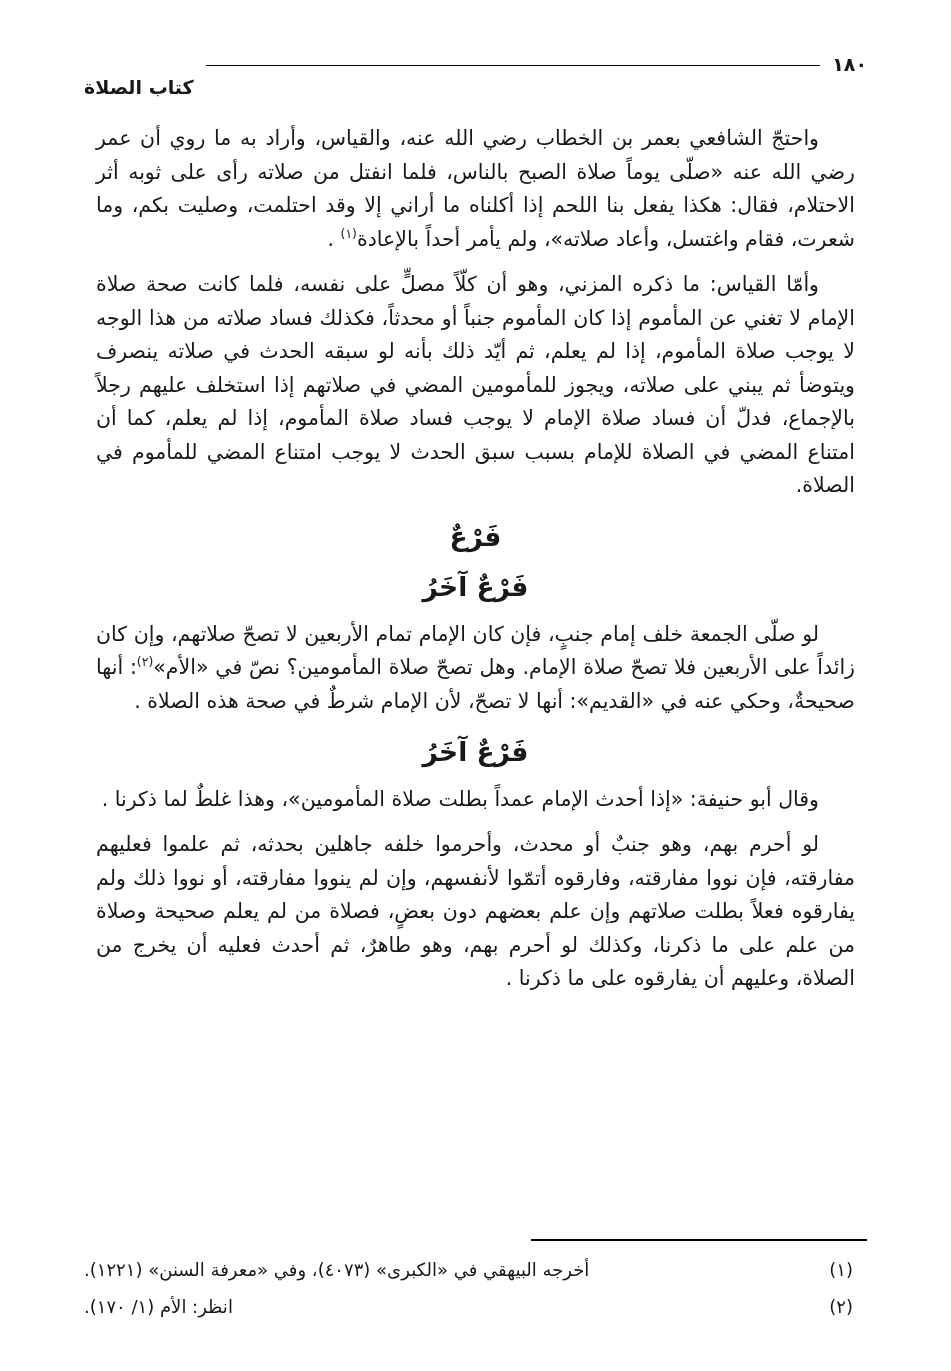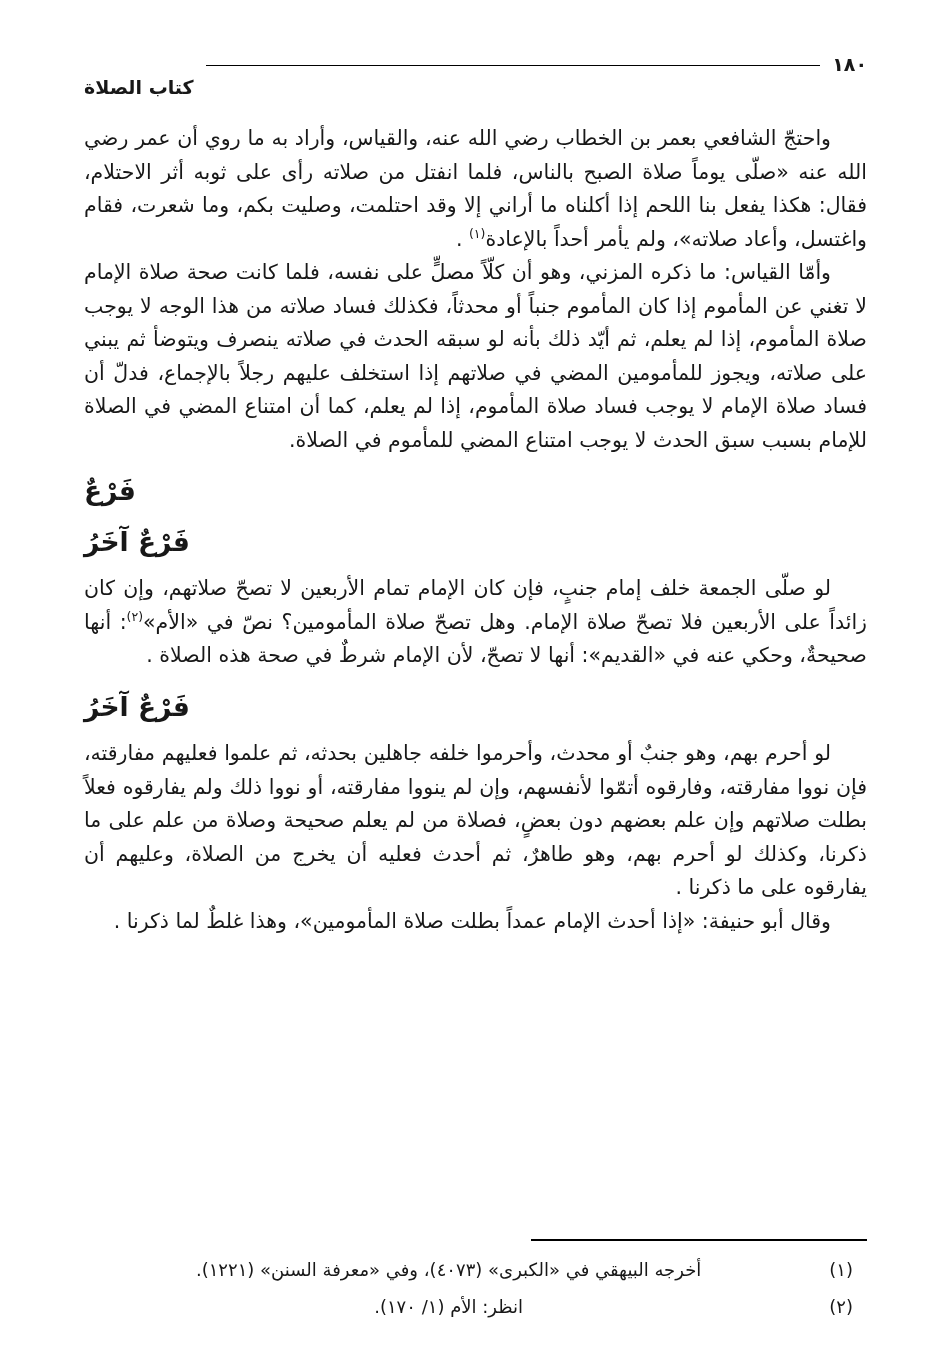--- a/index.html
+++ b/index.html
@@ -36,30 +36,30 @@
     margin-top: 2px;
   }
   .book-title { white-space: nowrap; margin-top: 46px; }
   
   .body-text {
     font-size: 20.5px;
     line-height: 33.5px;
     text-align: justify;
   }
   .para {
-    margin: 0;
+    margin: 12px;
     text-indent: 36px;
   }
   .fn-mark {
     font-size: 12.5px;
     vertical-align: super;
     line-height: 0;
   }
   .fasl-heading {
-    text-align: left;
+    text-align: center;
     font-weight: bold;
     font-size: 26.5px;
     margin: 17px 0 14px 0;
     text-indent: 0;
   }
   
   .footnotes {
     position: absolute;
     right: 84px;
     left: 84px;
@@ -74,21 +74,21 @@
   }
   .fn-row {
     display: flex;
     gap: 16px;
     font-size: 18px;
     line-height: 29px;
     padding-right: 14px;
     margin-bottom: 8px;
   }
   .fn-marker { white-space: nowrap; }
-  .fn-text { flex: 1; text-align: center; }
+  .fn-text { flex: 1; text-align: left; }
 </style>
 </head>
 <body>
 
 <div class="page">
 
   <div class="header">
     <span class="page-num">١٨٠</span>
     <span class="header-rule"></span>
     <span class="book-title">كتاب الصلاة</span>
@@ -103,23 +103,23 @@
 
     <div class="fasl-heading">فَرْعٌ</div>
 
 
     <div class="fasl-heading">فَرْعٌ آخَرُ</div>
 
     <p class="para"><span>لو صلّى الجمعة خلف إمام جنبٍ، فإن كان الإمام تمام الأربعين لا تصحّ صلاتهم، وإن كان زائداً على الأربعين فلا تصحّ صلاة الإمام. وهل تصحّ صلاة المأمومين؟ نصّ في «الأم»</span><sup class="fn-mark">(٢)</sup><span>: أنها صحيحةٌ، وحكي عنه في «القديم»: أنها لا تصحّ، لأن الإمام شرطٌ في صحة هذه الصلاة .</span></p>
 
     <div class="fasl-heading">فَرْعٌ آخَرُ</div>
 
+    <p class="para">وقال أبو حنيفة: «إذا أحدث الإمام عمداً بطلت صلاة المأمومين»، وهذا غلطٌ لما ذكرنا .</p>
+
     <p class="para">لو أحرم بهم، وهو جنبٌ أو محدث، وأحرموا خلفه جاهلين بحدثه، ثم علموا فعليهم مفارقته، فإن نووا مفارقته، وفارقوه أتمّوا لأنفسهم، وإن لم ينووا مفارقته، أو نووا ذلك ولم يفارقوه فعلاً بطلت صلاتهم وإن علم بعضهم دون بعضٍ، فصلاة من لم يعلم صحيحة وصلاة من علم على ما ذكرنا، وكذلك لو أحرم بهم، وهو طاهرٌ، ثم أحدث فعليه أن يخرج من الصلاة، وعليهم أن يفارقوه على ما ذكرنا .</p>
-
-    <p class="para">وقال أبو حنيفة: «إذا أحدث الإمام عمداً بطلت صلاة المأمومين»، وهذا غلطٌ لما ذكرنا .</p>
 
   </div>
 
   <div class="footnotes">
     <div class="fn-rule"></div>
 
     <div class="fn-row">
       <span class="fn-marker">(١)</span>
       <span class="fn-text">أخرجه البيهقي في «الكبرى» (٤٠٧٣)، وفي «معرفة السنن» (١٢٢١).</span>
     </div>

